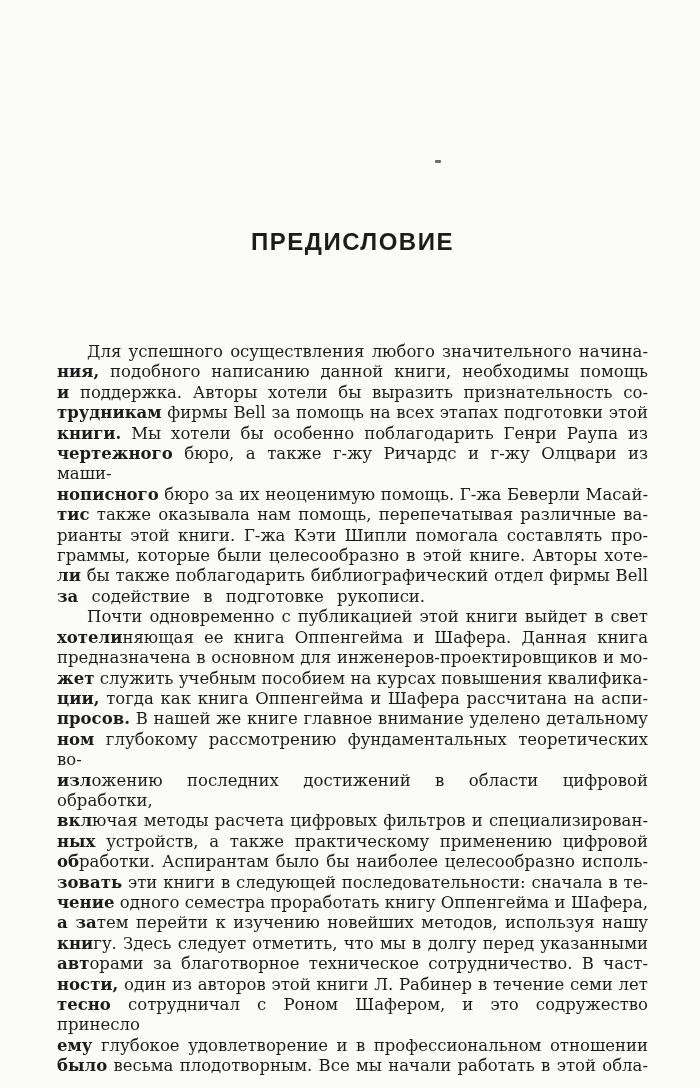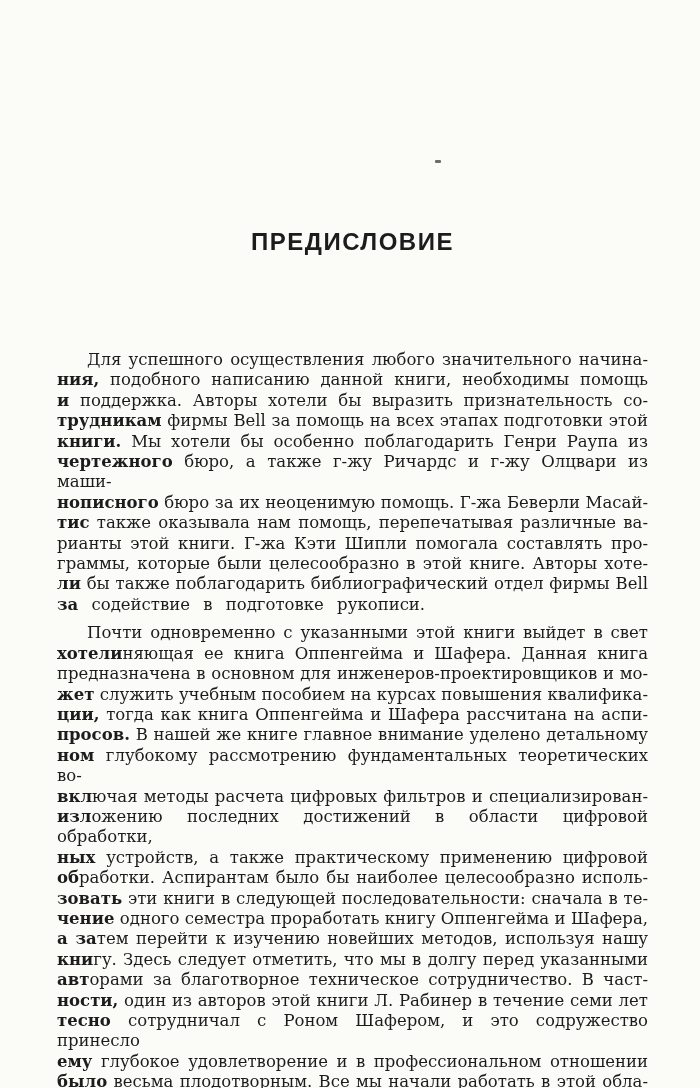--- a/index.html
+++ b/index.html
@@ -47,21 +47,20 @@
     line-height: 20.4px;
   }
   .line {
     text-align: justify;
     text-align-last: justify;
     -moz-text-align-last: justify;
     white-space: normal;
   }
   .line.indent {
     text-indent: 30px;
-    margin-top: 8px;
   }
   .line.end {
     text-align-last: left;
     -moz-text-align-last: left;
     word-spacing: 8px;
   }
   .line b {
     font-weight: 700;
   }
 </style>
@@ -77,29 +76,29 @@
       <div class="line"><b>и</b> поддержка. Авторы хотели бы выразить признательность со-</div>
       <div class="line"><b>трудникам</b> фирмы Bell за помощь на всех этапах подготовки этой</div>
       <div class="line"><b>книги.</b> Мы хотели бы особенно поблагодарить Генри Раупа из</div>
       <div class="line"><b>чертежного</b> бюро, а также г-жу Ричардс и г-жу Олцвари из маши-</div>
       <div class="line"><b>нописного</b> бюро за их неоценимую помощь. Г-жа Беверли Масай-</div>
       <div class="line"><b>тис</b> также оказывала нам помощь, перепечатывая различные ва-</div>
       <div class="line">рианты этой книги. Г-жа Кэти Шипли помогала составлять про-</div>
       <div class="line">граммы, которые были целесообразно в этой книге. Авторы хоте-</div>
       <div class="line"><b>ли</b> бы также поблагодарить библиографический отдел фирмы Bell</div>
       <div class="line end"><b>за</b> содействие в подготовке рукописи.</div>
-      <div class="line indent">Почти одновременно с указанными этой книги выйдет в свет</div>
+      <div class="line indent">Почти одновременно с публикацией этой книги выйдет в свет</div>
       <div class="line"><b>хотели</b>няющая ее книга Оппенгейма и Шафера. Данная книга</div>
       <div class="line">предназначена в основном для инженеров-проектировщиков и мо-</div>
       <div class="line"><b>жет</b> служить учебным пособием на курсах повышения квалифика-</div>
       <div class="line"><b>ции,</b> тогда как книга Оппенгейма и Шафера рассчитана на аспи-</div>
       <div class="line"><b>просов.</b> В нашей же книге главное внимание уделено детальному</div>
       <div class="line"><b>ном</b> глубокому рассмотрению фундаментальных теоретических во-</div>
+      <div class="line"><b>изл</b>ожению последних достижений в области цифровой обработки,</div>
       <div class="line"><b>вкл</b>ючая методы расчета цифровых фильтров и специализирован-</div>
-      <div class="line"><b>изл</b>ожению последних достижений в области цифровой обработки,</div>
       <div class="line"><b>ных</b> устройств, а также практическому применению цифровой</div>
       <div class="line"><b>об</b>работки. Аспирантам было бы наиболее целесообразно исполь-</div>
       <div class="line"><b>зовать</b> эти книги в следующей последовательности: сначала в те-</div>
       <div class="line"><b>чение</b> одного семестра проработать книгу Оппенгейма и Шафера,</div>
       <div class="line"><b>а за</b>тем перейти к изучению новейших методов, используя нашу</div>
       <div class="line"><b>кни</b>гу. Здесь следует отметить, что мы в долгу перед указанными</div>
       <div class="line"><b>авт</b>орами за благотворное техническое сотрудничество. В част-</div>
       <div class="line"><b>ности,</b> один из авторов этой книги Л. Рабинер в течение семи лет</div>
       <div class="line"><b>тесно</b> сотрудничал с Роном Шафером, и это содружество принесло</div>
       <div class="line"><b>ему</b> глубокое удовлетворение и в профессиональном отношении</div>

